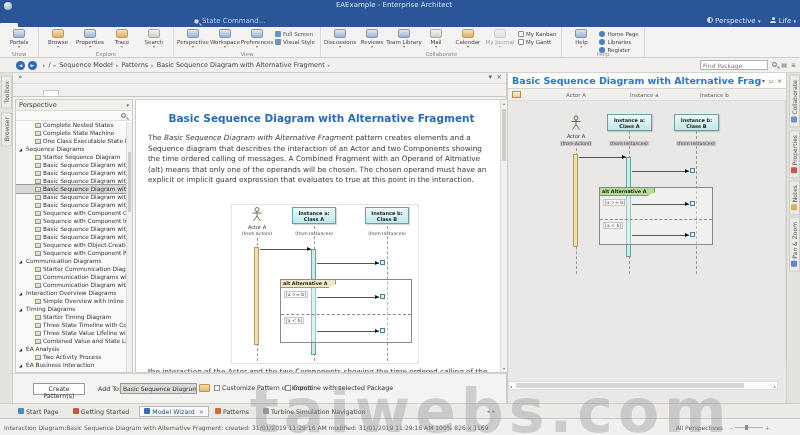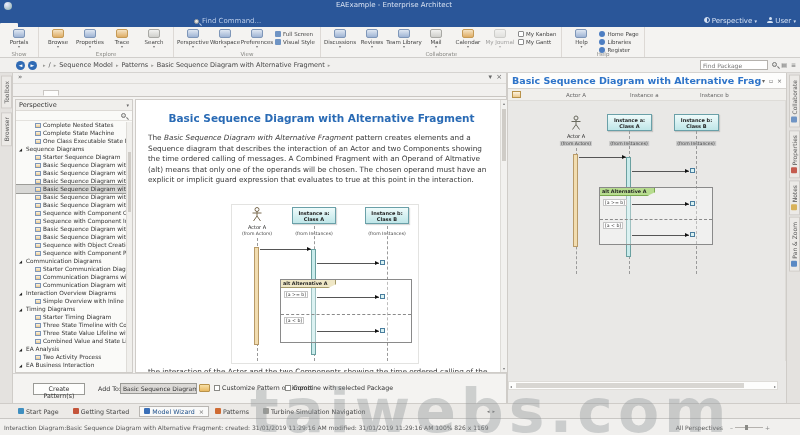--- a/index.html
+++ b/index.html
@@ -178,25 +178,25 @@
       <span class="rtab" data-name="ribbon-tab"></span>
       <span class="rtab" data-name="ribbon-tab"></span>
       <span class="rtab" data-name="ribbon-tab"></span>
       <span class="rtab" data-name="ribbon-tab"></span>
       <span class="rtab" data-name="ribbon-tab"></span>
       <span class="rtab" data-name="ribbon-tab"></span>
       <span class="rtab" data-name="ribbon-tab"></span>
       <span class="rtab" data-name="ribbon-tab"></span>
     <span class="findcmd" data-name="find-command">
       <span class="lens" data-name="search-icon"></span>
-      <span>Find Command...</span>
+      <span>State Command...</span>
     </span>
     <span class="tr-right">
       <span data-name="perspective-menu"><span class="eyeic" data-name="perspective-icon"></span> <span>Perspective</span> <span class="ddw" data-name="chevron-down-icon">▾</span></span>
-      <span data-name="user-menu"><span class="usric" data-name="user-icon"></span> <span>User</span> <span class="ddw" data-name="chevron-down-icon">▾</span></span>
+      <span data-name="user-menu"><span class="usric" data-name="user-icon"></span> <span>Life</span> <span class="ddw" data-name="chevron-down-icon">▾</span></span>
     </span>
   </div>
 
   <div class="ribbon" data-name="ribbon">
     <div class="rgroup" data-name="ribbon-group-show">
       <span class="rbtn" data-name="ribbon-button">
           <span class="ric" data-name="portals-icon"></span>
           <span class="blabel">Portals</span>
           <span class="dd" data-name="chevron-down-icon">▾</span>
         </span>

